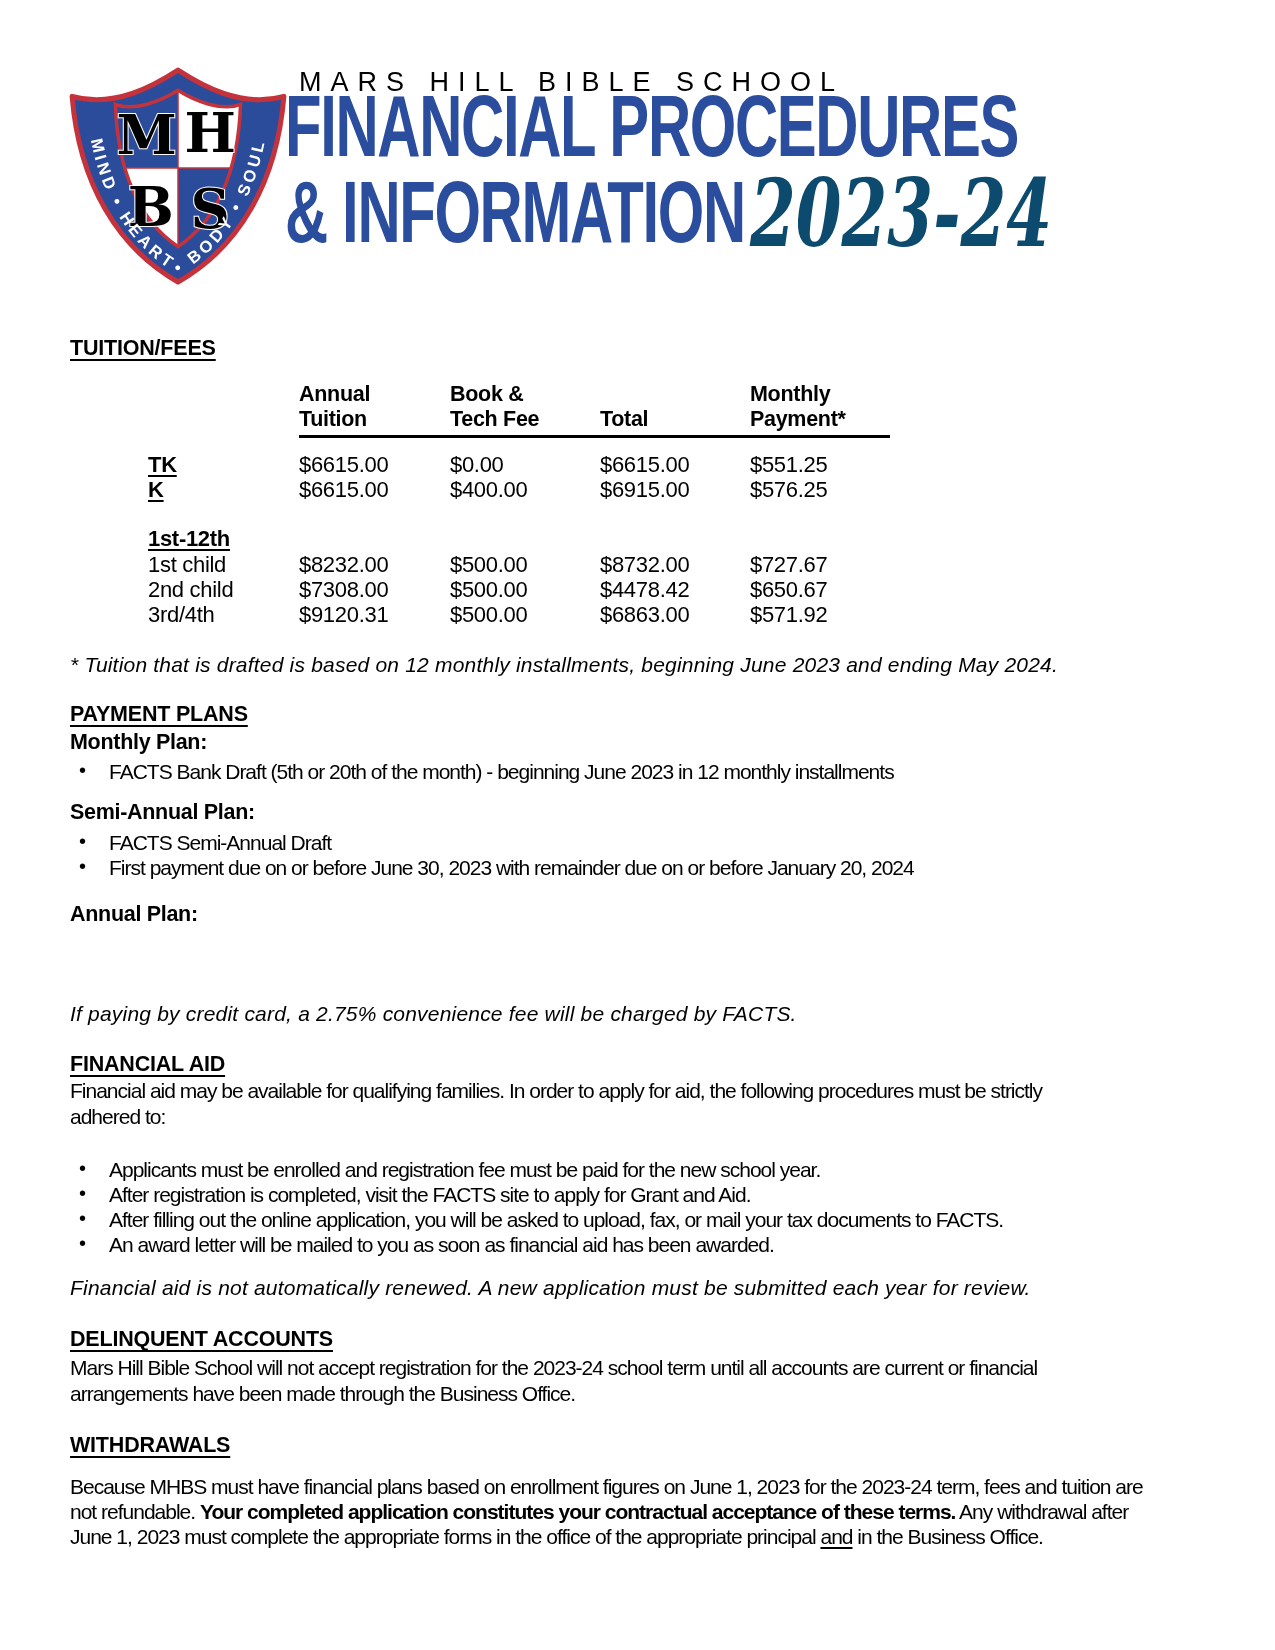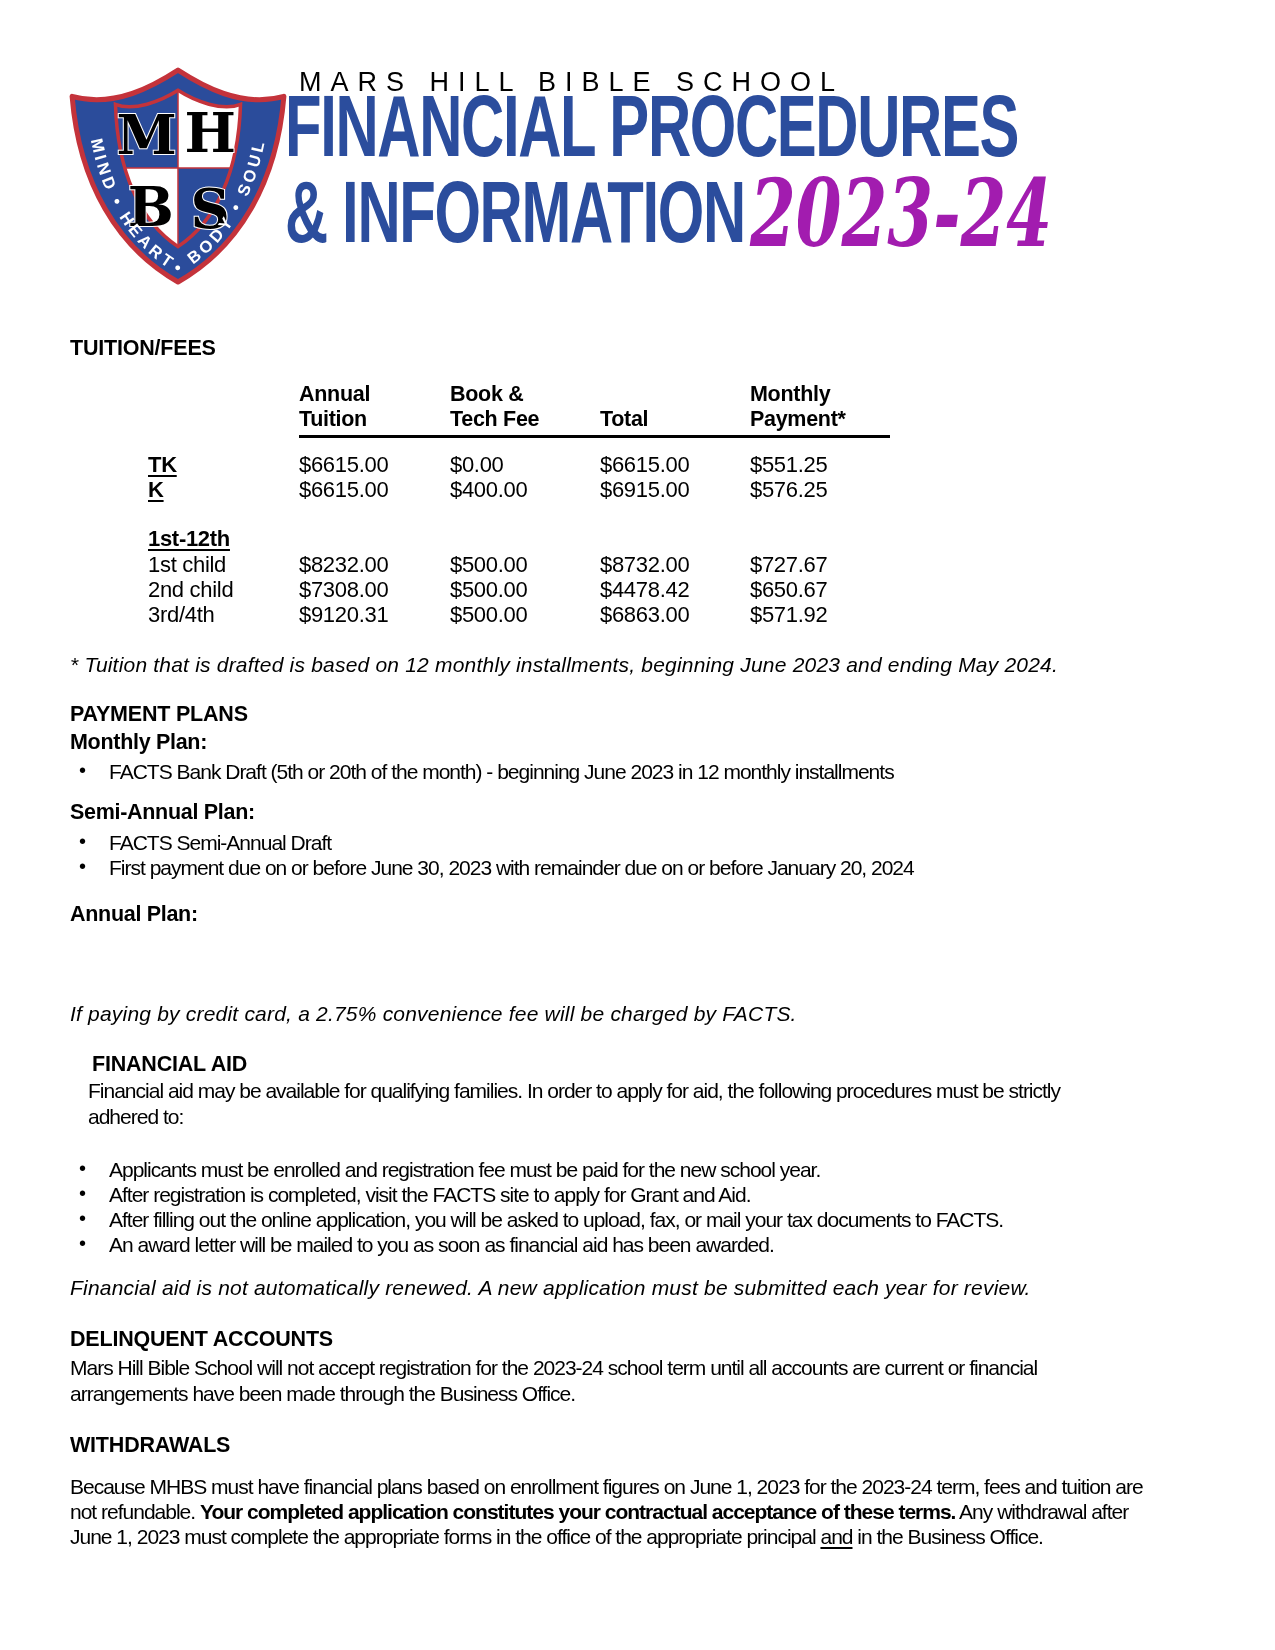--- a/index.html
+++ b/index.html
@@ -13,29 +13,29 @@
   
   .school-name {
     font-size:27px; letter-spacing:9px; font-weight:normal; line-height:1; white-space:nowrap;
   }
   .title-line {
     color:#2b4d9d; font-weight:bold; font-size:88px; line-height:1; white-space:nowrap;
   }
   .condense { display:inline-block; transform:scaleX(0.68); transform-origin:0 0; letter-spacing:-2px; }
   .title-year {
     font-family:"DejaVu Serif","Liberation Serif",serif; font-style:italic; font-weight:bold;
-    font-size:94px; line-height:1; color:#a21caf; white-space:nowrap;
+    font-size:94px; line-height:1; color:#0c4a6e; white-space:nowrap;
   }
   .condense-y { display:inline-block; transform:scaleX(0.70); transform-origin:0 0; }
 
   
   .body-text { font-size:21px; letter-spacing:-1px; line-height:25.5px; }
   .sec-head {
     font-size:21.5px; font-weight:bold; letter-spacing:-0.2px; line-height:25px;
-    text-decoration-thickness:2px; text-underline-offset:4px;
+    text-decoration:underline; text-decoration-thickness:2px; text-underline-offset:4px;
     white-space:nowrap;
   }
   .plan-title { font-size:21.5px; font-weight:bold; letter-spacing:-0.3px; line-height:25px; white-space:nowrap; }
   .note { font-size:21px; font-style:italic; letter-spacing:0.2px; line-height:25px; white-space:nowrap; }
   ul.bullets { list-style:none; margin:4px; padding:0; }
   ul.bullets li { position:relative; padding-left:35px; line-height:25px; }
   ul.bullets li::before { content:"\2022"; position:absolute; left:5px; top:-1px; font-size:20px; }
 
   
   .ttable { width:742px; font-size:22px; letter-spacing:-0.3px; }
@@ -182,23 +182,23 @@
   <div class="abs plan-title" style="left:70px; top:800px;">Semi-Annual Plan:</div>
   <ul class="bullets abs body-text" style="left:70px; top:826px; width:1110px;">
     <li>FACTS Semi-Annual Draft</li>
     <li>First payment due on or before June 30, 2023 with remainder due on or before January 20, 2024</li>
   </ul>
 
   <div class="abs plan-title" style="left:70px; top:902px;">Annual Plan:</div>
 
   <div class="abs note" style="left:70px; top:1001px;">If paying by credit card, a 2.75% convenience fee will be charged by FACTS.</div>
 
-  <div class="abs sec-head" style="left:70px; top:1052px;margin-left:22px;">FINANCIAL AID</div>
-
-  <p class="abs para body-text" style="left:70px; top:1078px; width:1045px;margin-left:18px;">Financial aid may be available for qualifying families. In order to apply for aid, the following procedures must be strictly adhered to:</p>
+  <div class="abs sec-head" style="left:70px; top:1052px;">FINANCIAL AID</div>
+
+  <p class="abs para body-text" style="left:70px; top:1078px; width:1045px;">Financial aid may be available for qualifying families. In order to apply for aid, the following procedures must be strictly adhered to:</p>
 
   <ul class="bullets abs body-text" style="left:70px; top:1153px; width:1120px;">
     <li>Applicants must be enrolled and registration fee must be paid for the new school year.</li>
     <li>After registration is completed, visit the FACTS site to apply for Grant and Aid.</li>
     <li>After filling out the online application, you will be asked to upload, fax, or mail your tax documents to FACTS.</li>
     <li>An award letter will be mailed to you as soon as financial aid has been awarded.</li>
   </ul>
 
   <div class="abs note" style="left:70px; top:1275px;">Financial aid is not automatically renewed. A new application must be submitted each year for review.</div>
 

